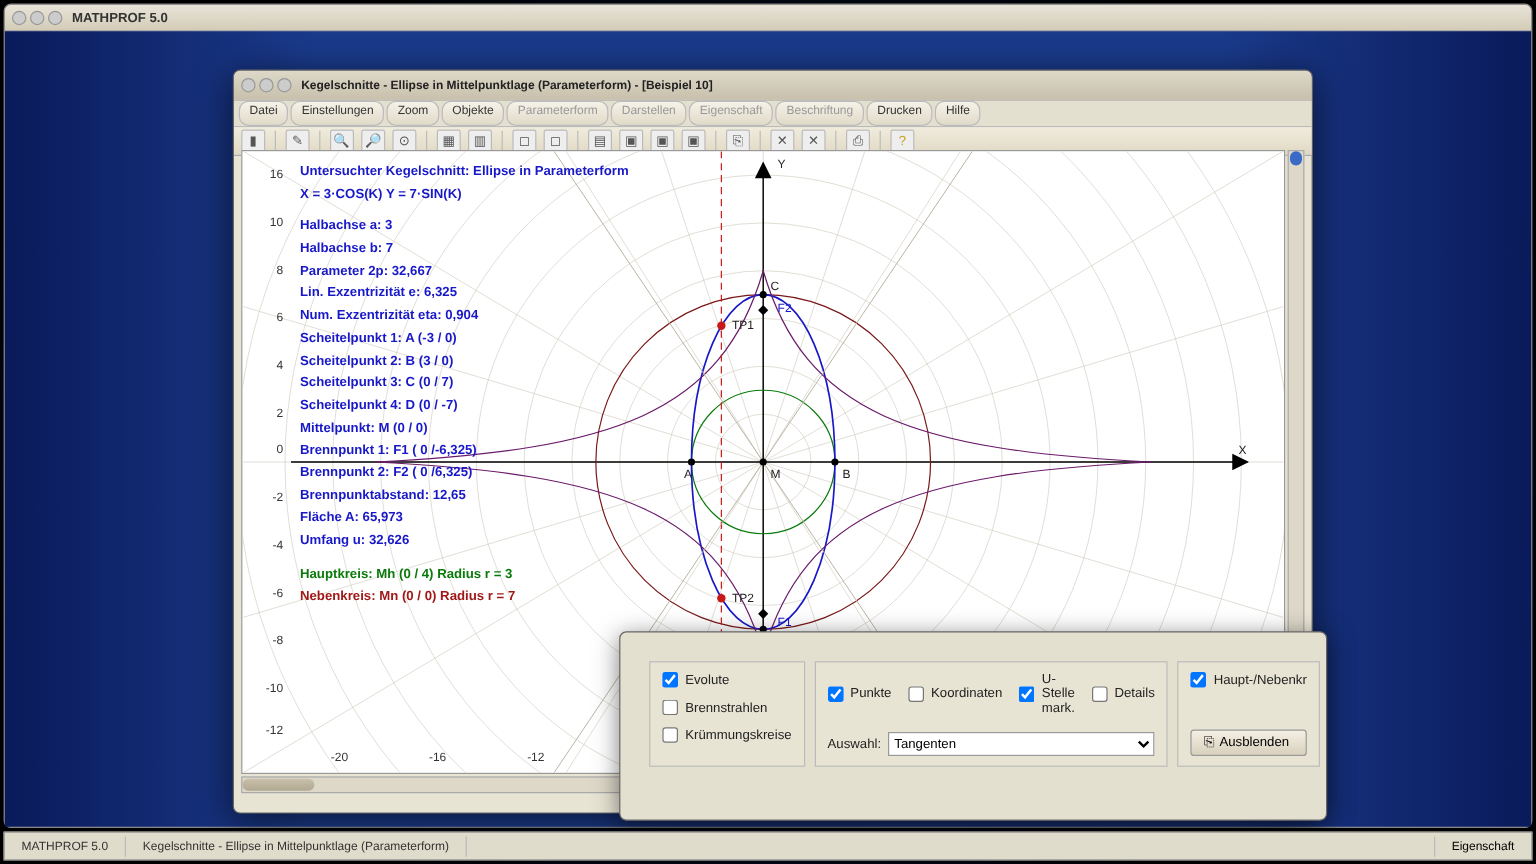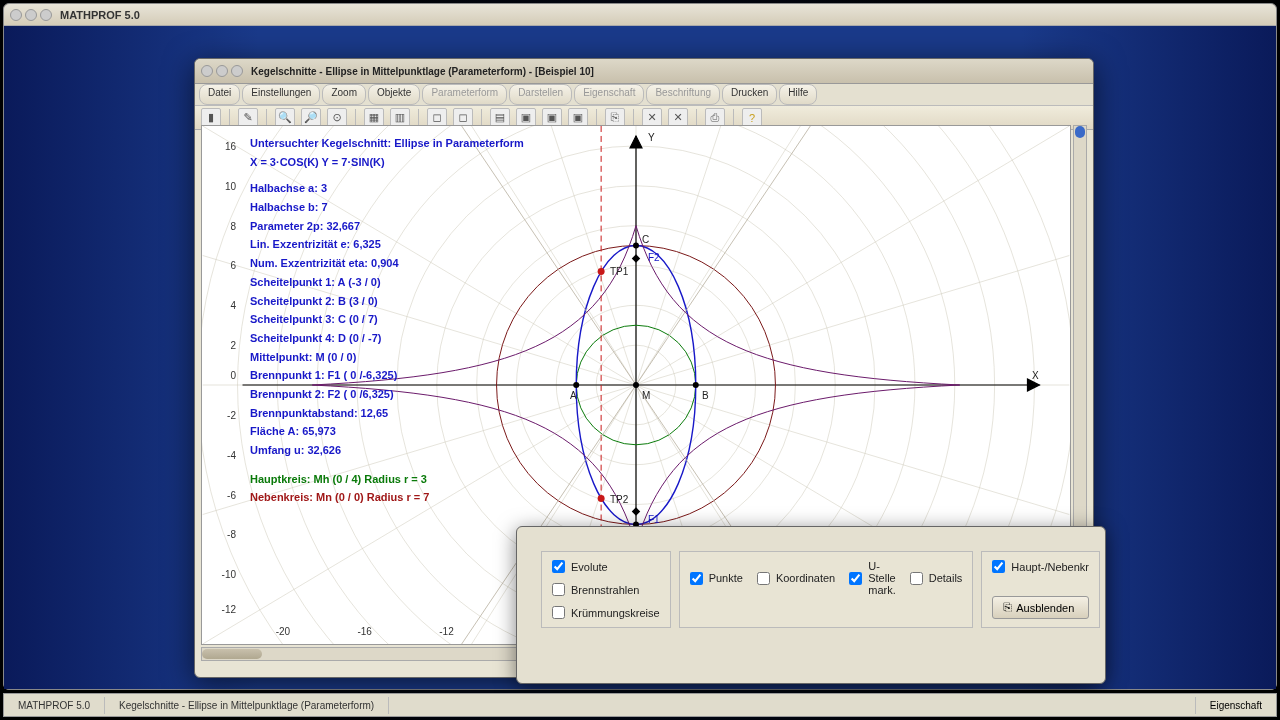--- a/index.html
+++ b/index.html
@@ -296,20 +296,24 @@
                 </label>
               <label class="chk">
                   <input type="checkbox" checked="" style="">
                   <span>U-Stelle mark.</span>
                 </label>
               <label class="chk">
                   <input type="checkbox" style="">
                   <span>Details</span>
                 </label>
             </div>
+            <div class="sel-row">
+              <span>Auswahl:</span>
+              <select><option>Tangenten</option></select>
+            </div>
           </div>
           <div class="opts-group" style="flex:0.9">
             <label class="chk">
                 <input type="checkbox" checked="" style="">
                 <span>Haupt-/Nebenkr</span>
               </label>
             <div style="flex:1"></div>
             <button class="btn-aus">
                 <span>⎘</span>
                 <span>Ausblenden</span>

